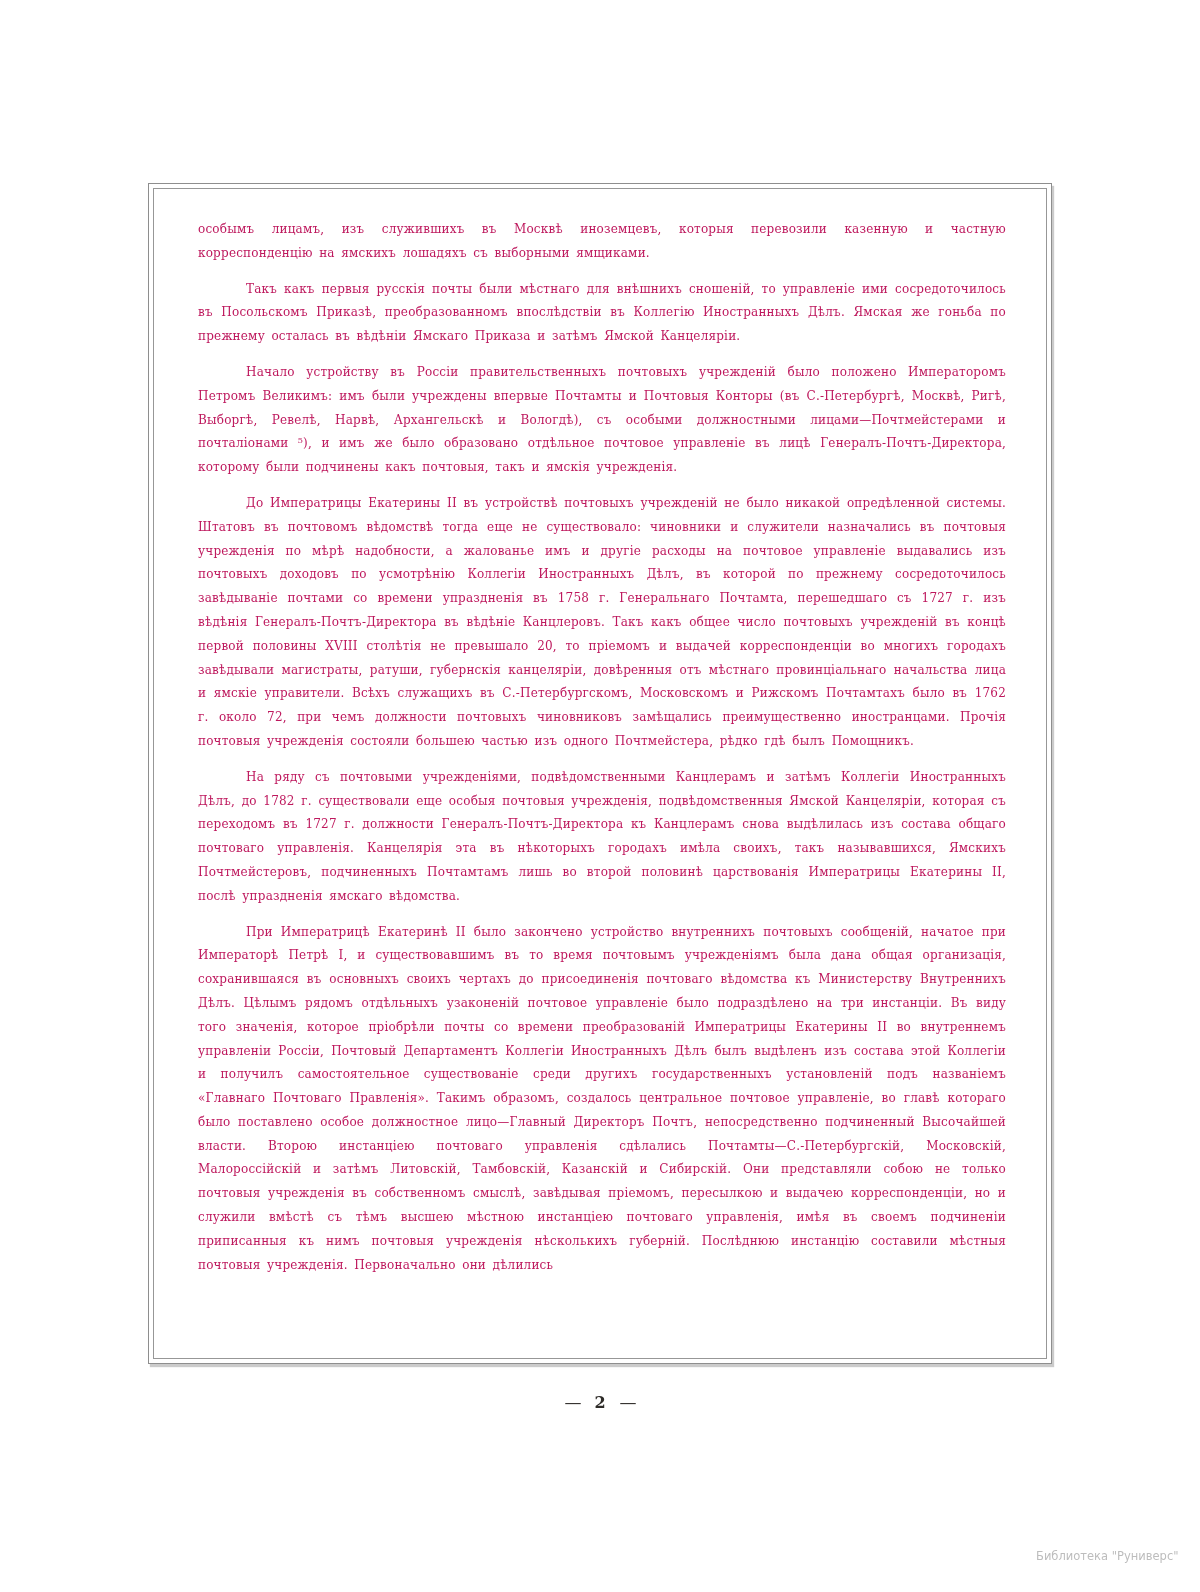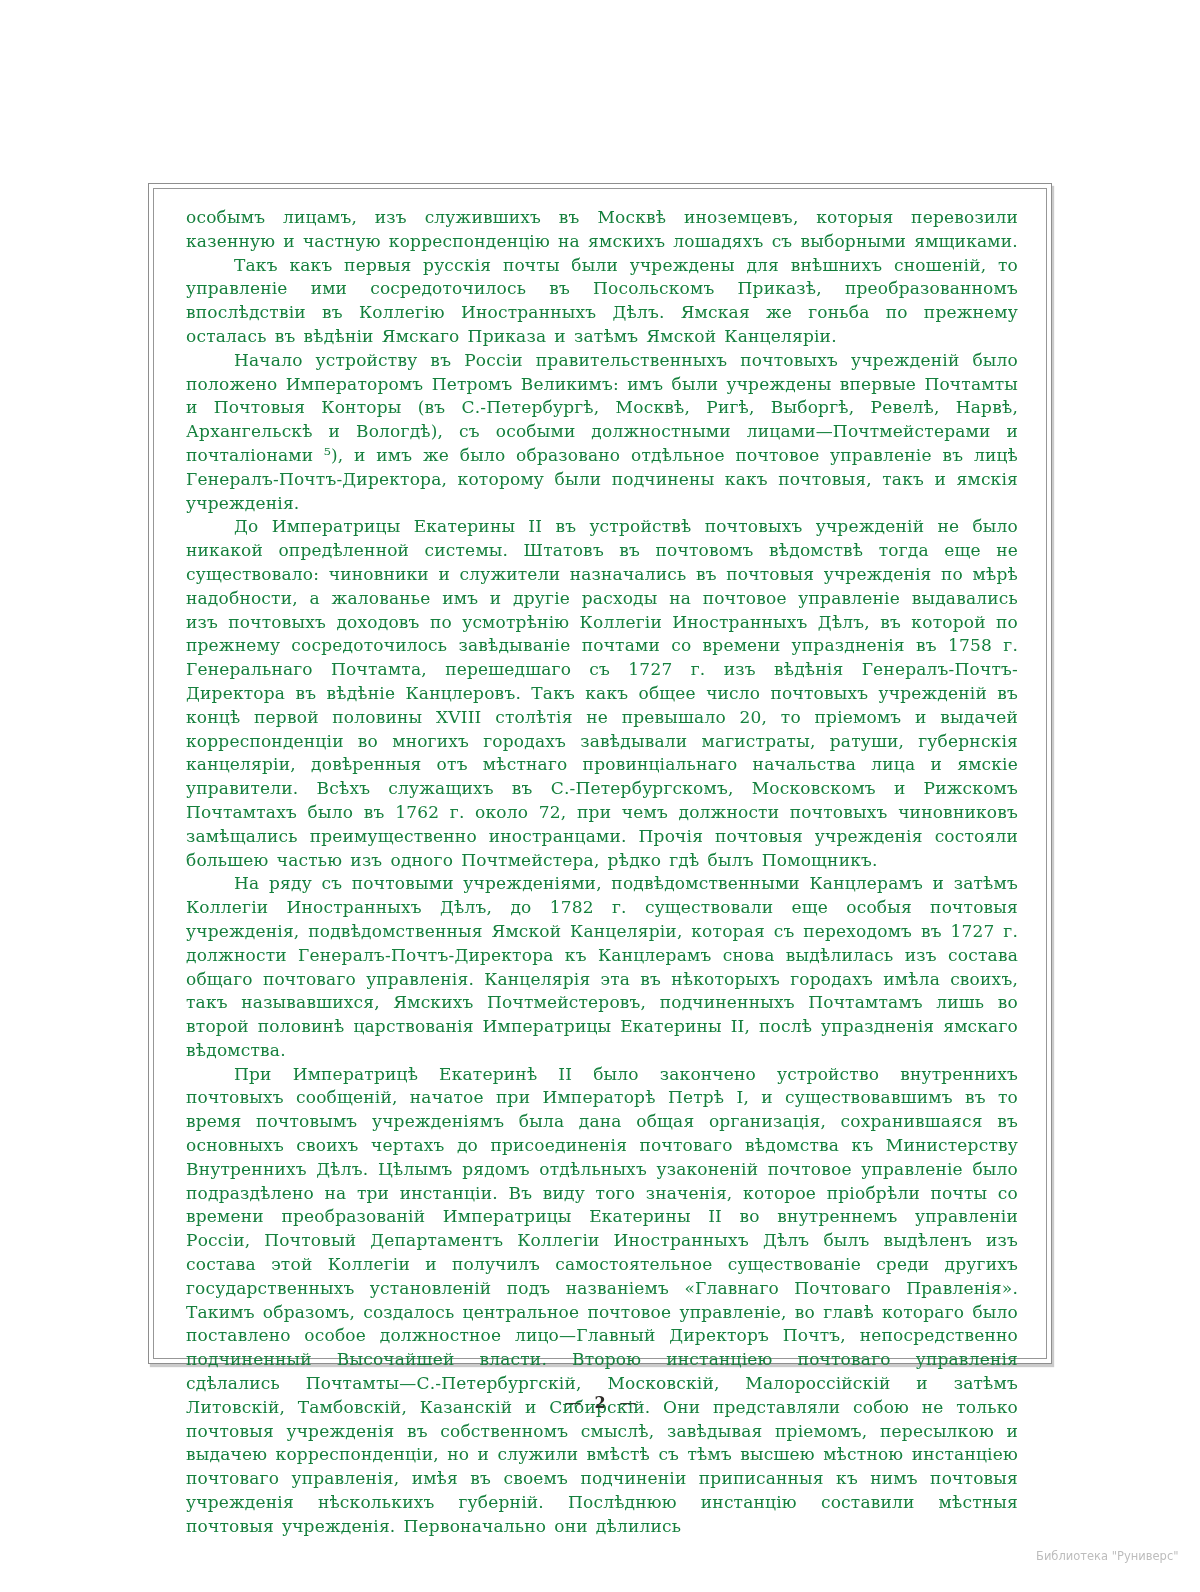--- a/index.html
+++ b/index.html
@@ -32,24 +32,24 @@
     box-sizing: border-box;
     border: 1px solid #979797;
   }
   .text-block {
     position: absolute;
     left: 186px;
     top: 206px;
     width: 832px;
   }
   .para {
-    margin: 0;
-    font-size: 17px;
+    margin: 12px;
+    font-size: 12px;
     line-height: 23.8px;
-    color: #15803d;
+    color: #be185d;
     text-align: justify;
     text-indent: 48px;
     word-spacing: 2.5px;
     letter-spacing: 0.2px;
   }
   .para.no-indent {
     text-indent: 0;
   }
   .page-footer {
     position: absolute;
@@ -81,21 +81,21 @@
 </style>
 </head>
 <body>
 
 <div class="page-frame">
   <div class="frame-inner"></div>
 </div>
 
 <div class="text-block">
     <p class="para no-indent">особымъ лицамъ, изъ служившихъ въ Москвѣ иноземцевъ, которыя перевозили казенную и частную корреспонденцію на ямскихъ лошадяхъ съ выборными ямщиками.</p>
-    <p class="para">Такъ какъ первыя русскія почты были учреждены для внѣшнихъ сношеній, то управленіе ими сосредоточилось въ Посольскомъ Приказѣ, преобразованномъ впослѣдствіи въ Коллегію Иностранныхъ Дѣлъ. Ямская же гоньба по прежнему осталась въ вѣдѣніи Ямскаго Приказа и затѣмъ Ямской Канцеляріи.</p>
+    <p class="para">Такъ какъ первыя русскія почты были мѣстнаго для внѣшнихъ сношеній, то управленіе ими сосредоточилось въ Посольскомъ Приказѣ, преобразованномъ впослѣдствіи въ Коллегію Иностранныхъ Дѣлъ. Ямская же гоньба по прежнему осталась въ вѣдѣніи Ямскаго Приказа и затѣмъ Ямской Канцеляріи.</p>
     <p class="para">Начало устройству въ Россіи правительственныхъ почтовыхъ учрежденій было положено Императоромъ Петромъ Великимъ: имъ были учреждены впервые Почтамты и Почтовыя Конторы (въ С.-Петербургѣ, Москвѣ, Ригѣ, Выборгѣ, Ревелѣ, Нарвѣ, Архангельскѣ и Вологдѣ), съ особыми должностными лицами—Почтмейстерами и почталіонами ⁵), и имъ же было образовано отдѣльное почтовое управленіе въ лицѣ Генералъ-Почтъ-Директора, которому были подчинены какъ почтовыя, такъ и ямскія учрежденія.</p>
     <p class="para">До Императрицы Екатерины II въ устройствѣ почтовыхъ учрежденій не было никакой опредѣленной системы. Штатовъ въ почтовомъ вѣдомствѣ тогда еще не существовало: чиновники и служители назначались въ почтовыя учрежденія по мѣрѣ надобности, а жалованье имъ и другіе расходы на почтовое управленіе выдавались изъ почтовыхъ доходовъ по усмотрѣнію Коллегіи Иностранныхъ Дѣлъ, въ которой по прежнему сосредоточилось завѣдываніе почтами со времени упраздненія въ 1758 г. Генеральнаго Почтамта, перешедшаго съ 1727 г. изъ вѣдѣнія Генералъ-Почтъ-Директора въ вѣдѣніе Канцлеровъ. Такъ какъ общее число почтовыхъ учрежденій въ концѣ первой половины XVIII столѣтія не превышало 20, то пріемомъ и выдачей корреспонденціи во многихъ городахъ завѣдывали магистраты, ратуши, губернскія канцеляріи, довѣренныя отъ мѣстнаго провинціальнаго начальства лица и ямскіе управители. Всѣхъ служащихъ въ С.-Петербургскомъ, Московскомъ и Рижскомъ Почтамтахъ было въ 1762 г. около 72, при чемъ должности почтовыхъ чиновниковъ замѣщались преимущественно иностранцами. Прочія почтовыя учрежденія состояли большею частью изъ одного Почтмейстера, рѣдко гдѣ былъ Помощникъ.</p>
     <p class="para">На ряду съ почтовыми учрежденіями, подвѣдомственными Канцлерамъ и затѣмъ Коллегіи Иностранныхъ Дѣлъ, до 1782 г. существовали еще особыя почтовыя учрежденія, подвѣдомственныя Ямской Канцеляріи, которая съ переходомъ въ 1727 г. должности Генералъ-Почтъ-Директора къ Канцлерамъ снова выдѣлилась изъ состава общаго почтоваго управленія. Канцелярія эта въ нѣкоторыхъ городахъ имѣла своихъ, такъ называвшихся, Ямскихъ Почтмейстеровъ, подчиненныхъ Почтамтамъ лишь во второй половинѣ царствованія Императрицы Екатерины II, послѣ упраздненія ямскаго вѣдомства.</p>
     <p class="para">При Императрицѣ Екатеринѣ II было закончено устройство внутреннихъ почтовыхъ сообщеній, начатое при Императорѣ Петрѣ I, и существовавшимъ въ то время почтовымъ учрежденіямъ была дана общая организація, сохранившаяся въ основныхъ своихъ чертахъ до присоединенія почтоваго вѣдомства къ Министерству Внутреннихъ Дѣлъ. Цѣлымъ рядомъ отдѣльныхъ узаконеній почтовое управленіе было подраздѣлено на три инстанціи. Въ виду того значенія, которое пріобрѣли почты со времени преобразованій Императрицы Екатерины II во внутреннемъ управленіи Россіи, Почтовый Департаментъ Коллегіи Иностранныхъ Дѣлъ былъ выдѣленъ изъ состава этой Коллегіи и получилъ самостоятельное существованіе среди другихъ государственныхъ установленій подъ названіемъ «Главнаго Почтоваго Правленія». Такимъ образомъ, создалось центральное почтовое управленіе, во главѣ котораго было поставлено особое должностное лицо—Главный Директоръ Почтъ, непосредственно подчиненный Высочайшей власти. Второю инстанціею почтоваго управленія сдѣлались Почтамты—С.-Петербургскій, Московскій, Малороссійскій и затѣмъ Литовскій, Тамбовскій, Казанскій и Сибирскій. Они представляли собою не только почтовыя учрежденія въ собственномъ смыслѣ, завѣдывая пріемомъ, пересылкою и выдачею корреспонденціи, но и служили вмѣстѣ съ тѣмъ высшею мѣстною инстанціею почтоваго управленія, имѣя въ своемъ подчиненіи приписанныя къ нимъ почтовыя учрежденія нѣсколькихъ губерній. Послѣднюю инстанцію составили мѣстныя почтовыя учрежденія. Первоначально они дѣлились</p>
   </div>
 
 <div class="page-footer">
   <span class="dash">—</span><span class="num">2</span><span class="dash">—</span>
 </div>
 

